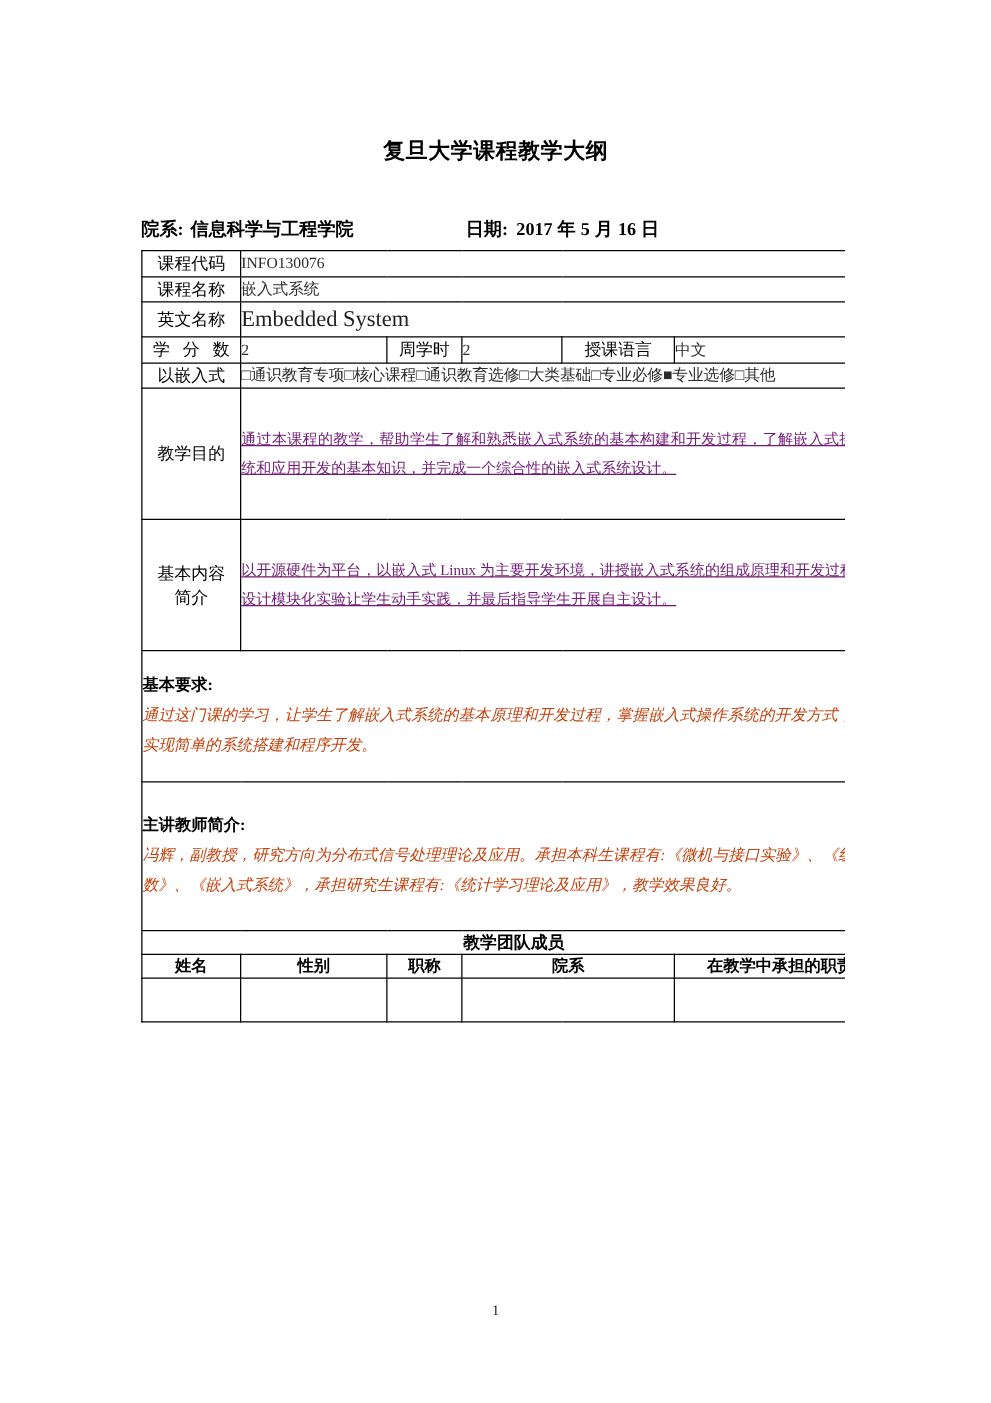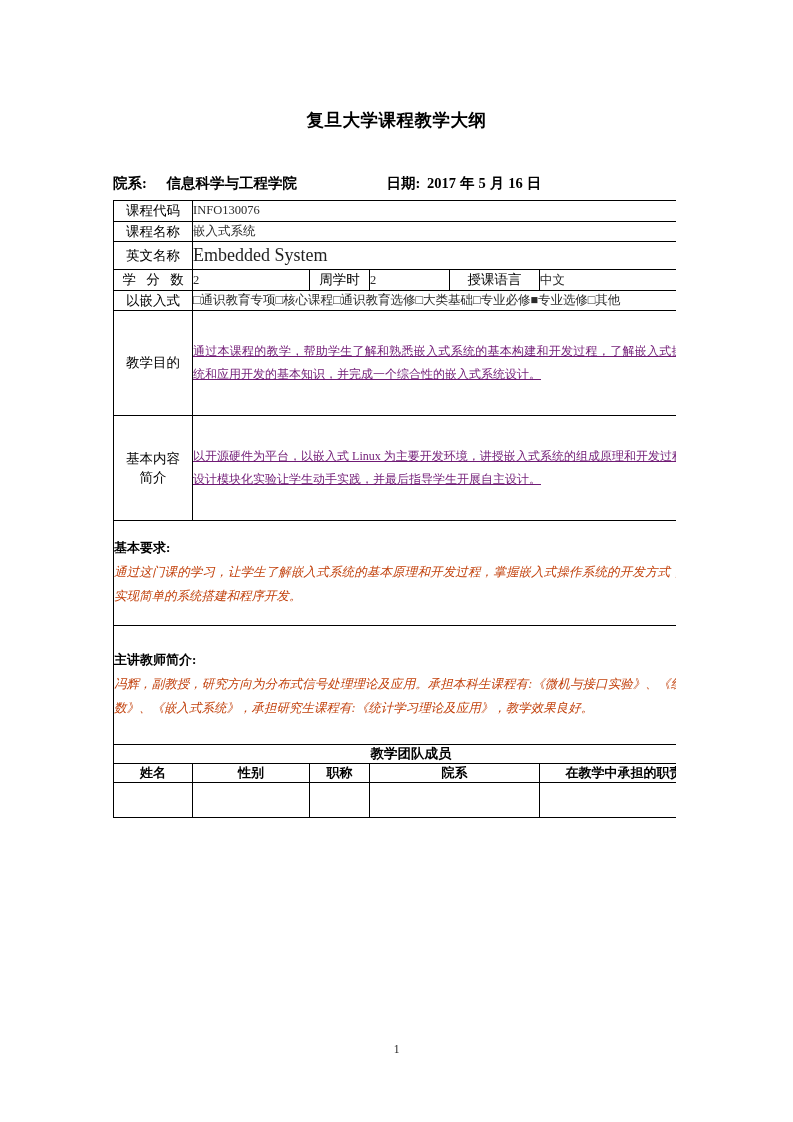--- a/index.html
+++ b/index.html
@@ -33,21 +33,21 @@
   
   .header-row {
     position: absolute;
     top: 174px;
     left: 113px;
     width: 595px;
     font-size: 14.5px;
     font-weight: bold;
     white-space: nowrap;
   }
-  .header-dept-label { margin-right: 16px; }
+  .header-dept-label { margin-right: 2px; }
   .header-dept-value { margin-right: 86px; }
   .header-date-label { margin-right: 3px; }
   .header-date-value .sp { display: inline-block; width: 4px; }
 
   
   .main-table {
     position: absolute;
     top: 200px;
     left: 113px;
     width: 595px;

